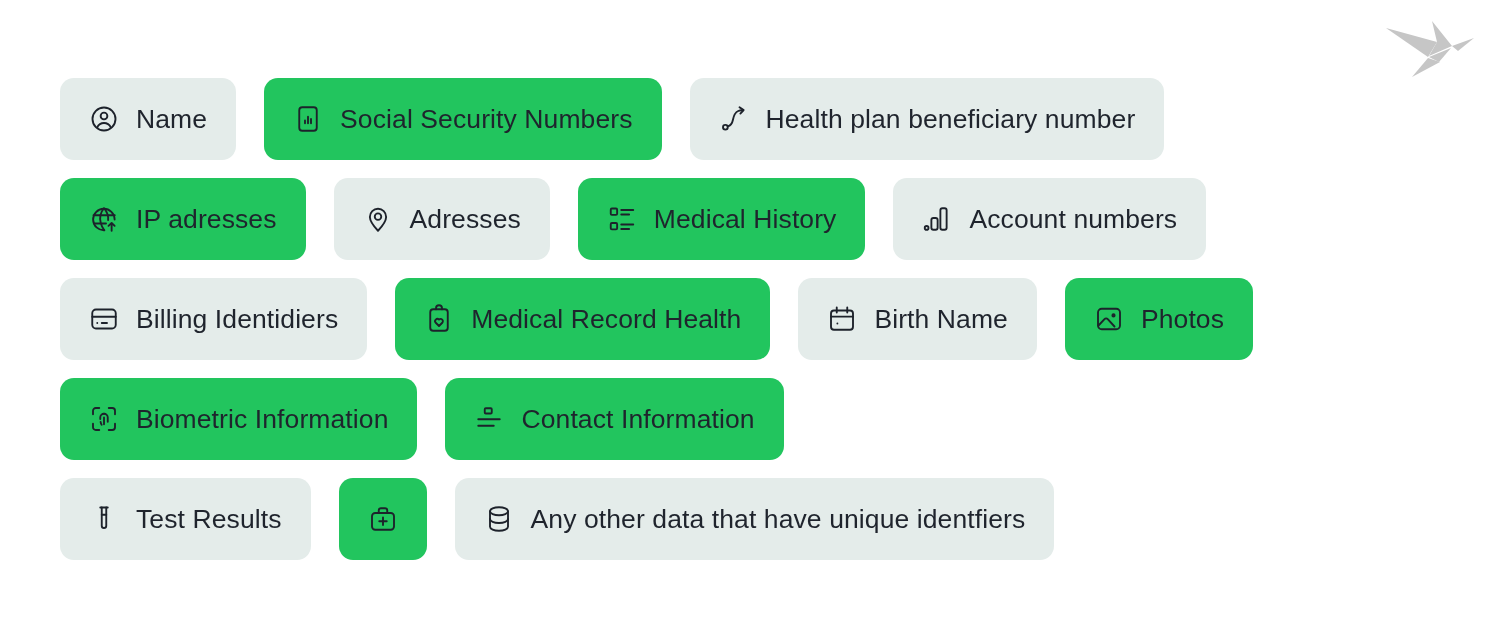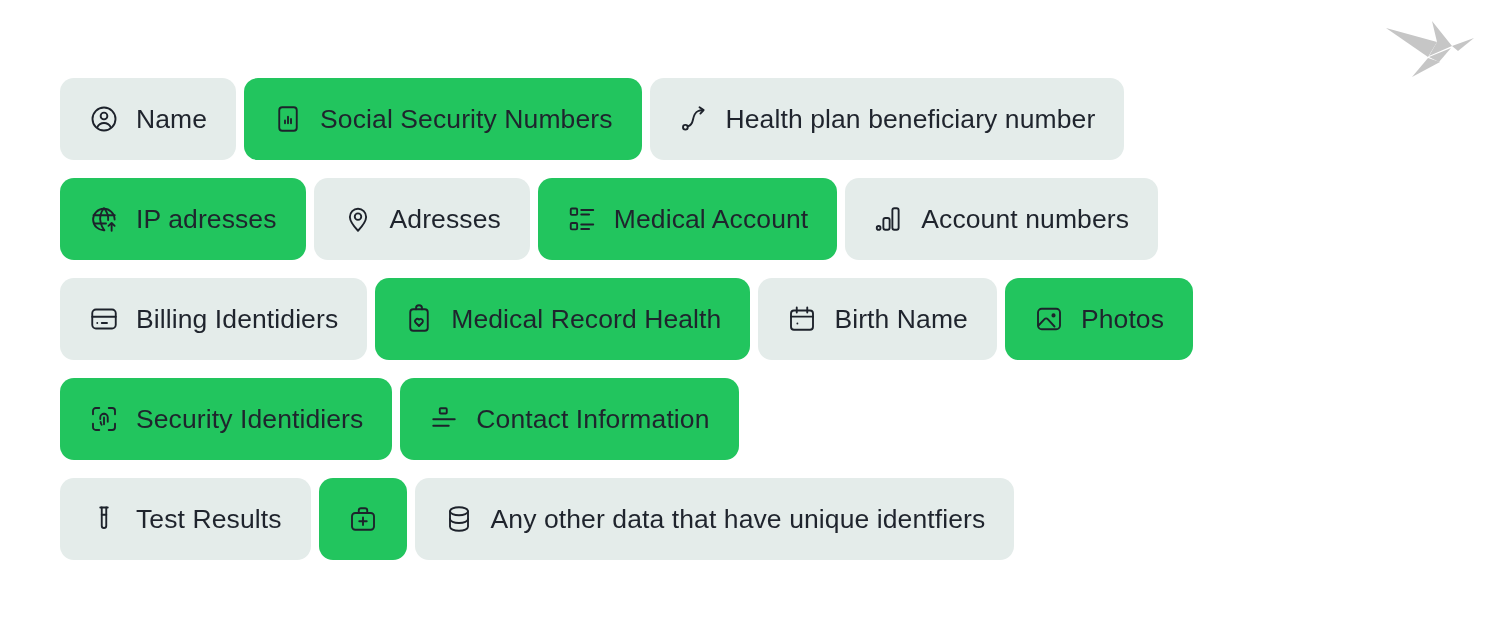--- a/index.html
+++ b/index.html
@@ -35,21 +35,21 @@
   #chip-rows {
     position: absolute;
     left: 60px;
     top: 78px;
     width: 1420px;
   }
 
   .chip-row {
     display: flex;
     align-items: flex-start;
-    gap: 8px;
+    gap: 28px;
     margin-bottom: 18px;
     height: 82px;
   }
 
   .chip {
     display: flex;
     align-items: center;
     gap: 17px;
     height: 82px;
     box-sizing: border-box;
@@ -156,21 +156,21 @@
           <span class="chip-label">Adresses</span>
         </div>
         <div class="chip">
           <span class="chip-icon">
             <svg viewBox="0 0 24 24" fill="none" stroke="currentColor" stroke-width="1.5" stroke-linecap="round" stroke-linejoin="round">
               <rect x="3" y="3.6" width="5.1" height="5.1" rx="0.9"></rect>
               <rect x="3" y="15.2" width="5.1" height="5.1" rx="0.9"></rect>
               <path d="M11.4 4.8h9.6M11.4 8.4h6.3M11.4 16.4h9.6M11.4 20h6.3"></path>
             </svg>
           </span>
-          <span class="chip-label">Medical Account</span>
+          <span class="chip-label">Medical History</span>
         </div>
         <div class="chip tint">
           <span class="chip-icon">
             <svg viewBox="0 0 24 24" fill="none" stroke="currentColor" stroke-width="1.5" stroke-linecap="round" stroke-linejoin="round">
               <circle cx="3.7" cy="19.1" r="1.5"></circle>
               <rect x="7.5" y="11.2" width="5" height="9.4" rx="1.6"></rect>
               <rect x="14.7" y="3.4" width="5" height="17.2" rx="1.6"></rect>
             </svg>
           </span>
           <span class="chip-label">Account numbers</span>
@@ -226,21 +226,21 @@
               <path d="M3.2 8.2V5.4a2.2 2.2 0 0 1 2.2-2.2h2.8"></path>
               <path d="M20.8 8.2V5.4a2.2 2.2 0 0 0-2.2-2.2h-2.8"></path>
               <path d="M3.2 15.8v2.8a2.2 2.2 0 0 0 2.2 2.2h2.8"></path>
               <path d="M20.8 15.8v2.8a2.2 2.2 0 0 1-2.2 2.2h-2.8"></path>
               <path d="M12 7.8a3 3 0 0 1 3 3v3.4"></path>
               <path d="M12 7.8a3 3 0 0 0-3 3v1.2"></path>
               <path d="M12 10.8v5.4"></path>
               <path d="M9.3 14.4c.1 1 .4 1.7.8 2.2"></path>
             </svg>
           </span>
-          <span class="chip-label">Security Identidiers</span>
+          <span class="chip-label">Biometric Information</span>
         </div>
         <div class="chip">
           <span class="chip-icon">
             <svg viewBox="0 0 24 24" fill="none" stroke="currentColor" stroke-width="1.5" stroke-linecap="round" stroke-linejoin="round">
               <rect x="8.6" y="3.4" width="5.6" height="4.2" rx="0.8"></rect>
               <path d="M3.4 12.2h17.2"></path>
               <path d="M3.4 17.4h12.4"></path>
             </svg>
           </span>
           <span class="chip-label">Contact Information</span>

